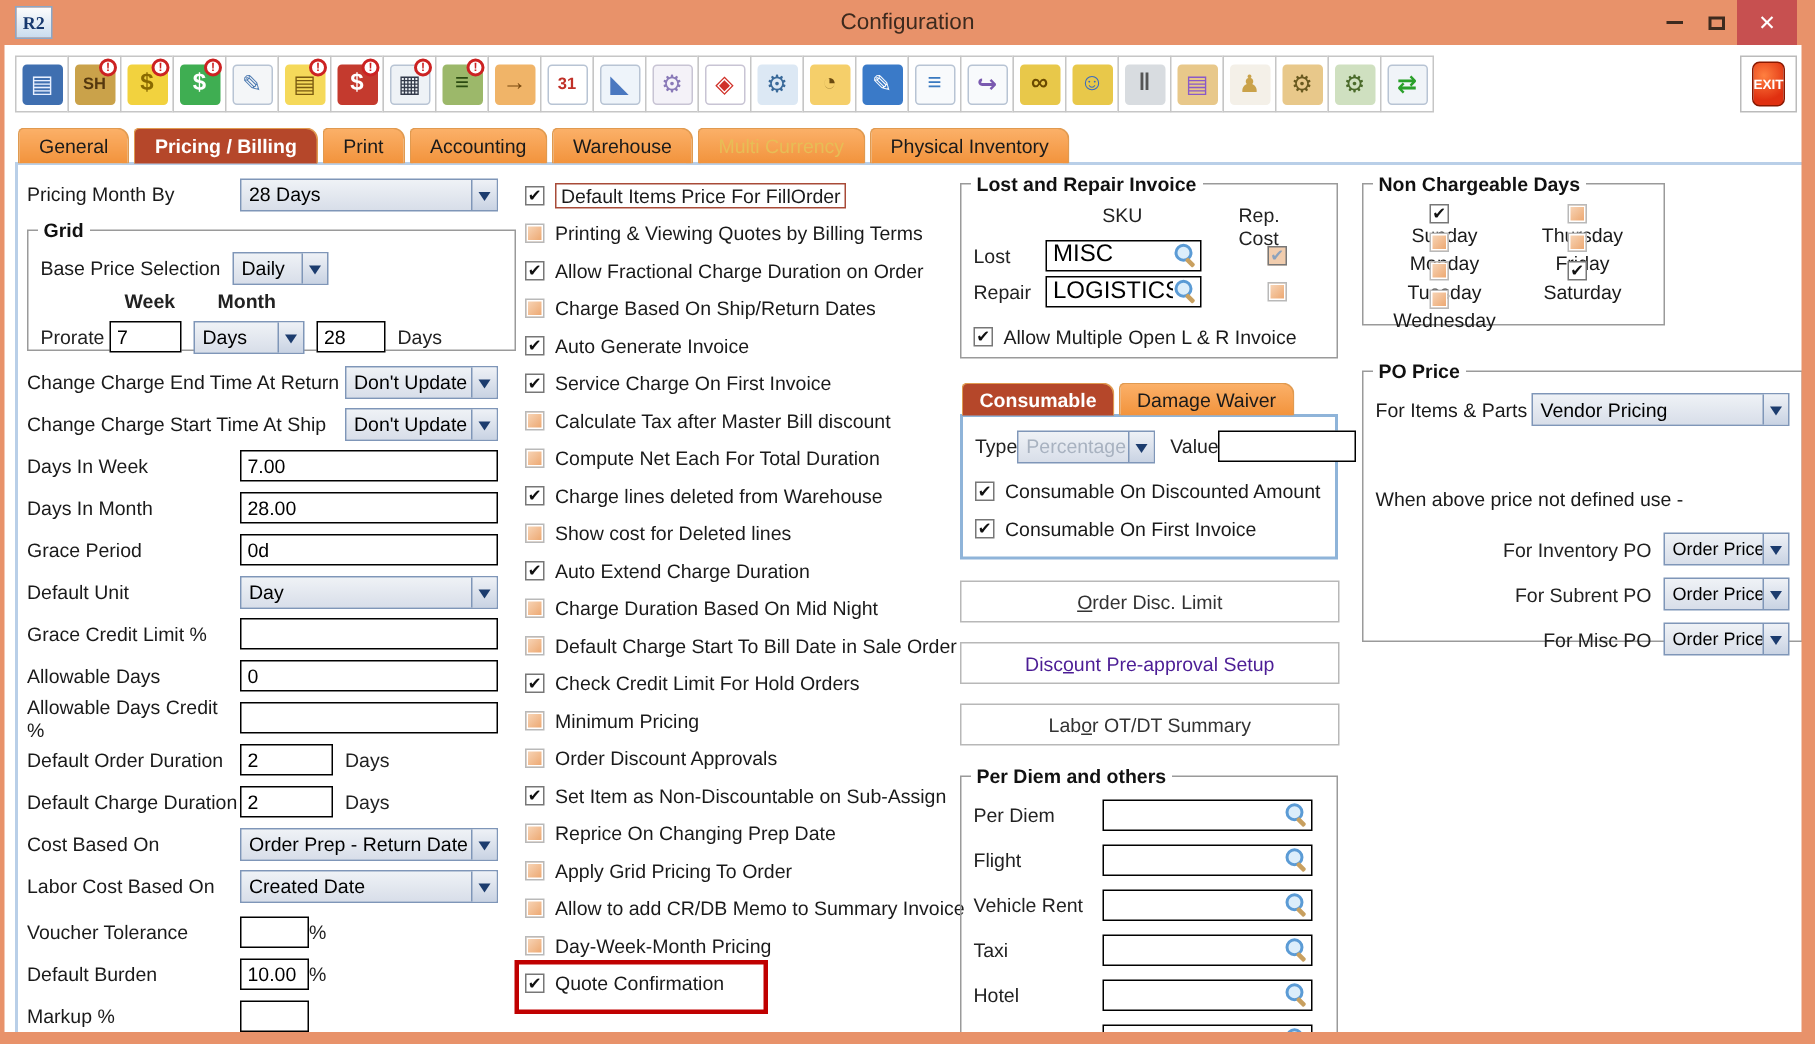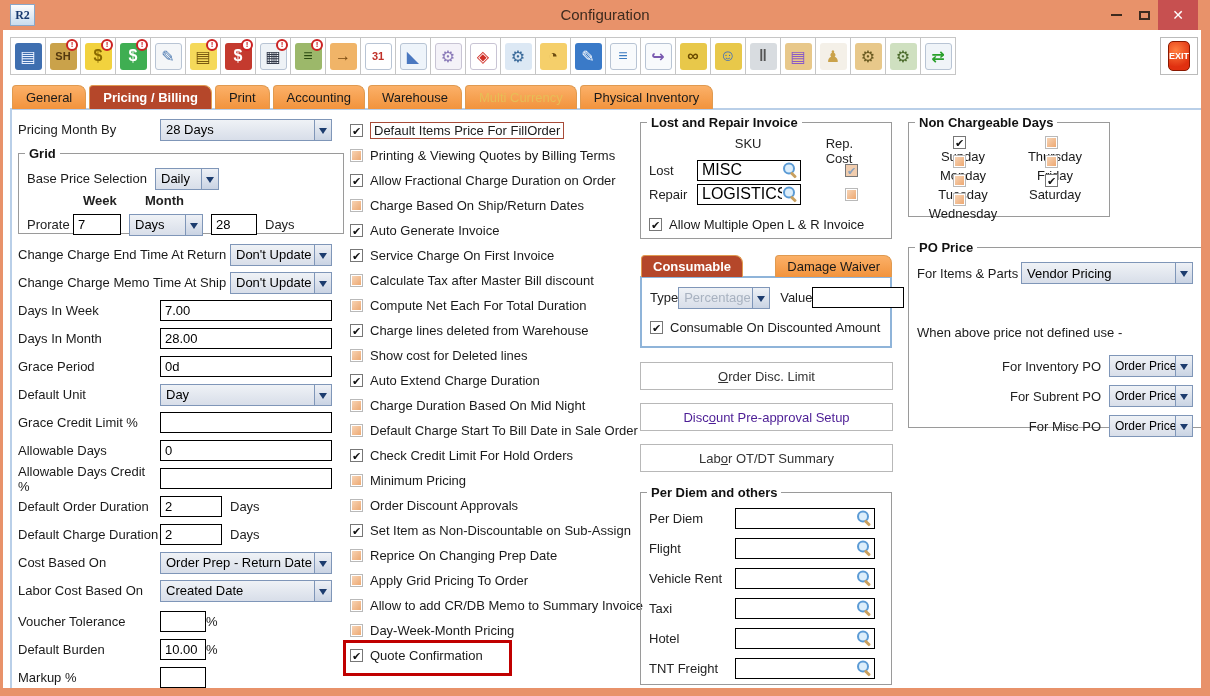--- a/index.html
+++ b/index.html
@@ -107,21 +107,21 @@
   
   .grid-head { display:flex; height:18px; margin:3px 0 2px 0; font-weight:bold; }
   .grid-head .sp { width:56px; } .grid-head .wk { width:62px; }
 
   
   .lr-head { display:flex; height:20px; margin-bottom:2px; }
   .lr-head .sp { width:48px; } .lr-head .sku { width:104px; text-align:center; } .lr-head .rc { margin-left:26px; }
   .lr-row { display:flex; align-items:center; height:24px; }
   .lr-label { width:48px; }
   .lr-cb { margin-left:44px; }
-  .subtabs { display:flex; gap:3px; margin-left:1px; position:relative; z-index:2;justify-content:space-between; }
+  .subtabs { display:flex; gap:3px; margin-left:1px; position:relative; z-index:2; }
   .subtab { background:linear-gradient(#fbb068,#f2933c); border:1px solid #e09a50; border-bottom:none;
             border-radius:4px 8px 0 0; padding:3px 11px; color:#1a1a1a; }
   .subtab.active { background:#b5472a; color:#fff; font-weight:bold; }
   .subpanel { border:2px solid #8fb4d9; padding:8px 8px 6px 8px; margin-top:-1px; background:#fff; }
   .btn { width:253px; height:28px; background:#fff; border:1px solid #b8b8b8; color:#333;
          display:flex; align-items:center; justify-content:center; font-size:13px; margin-bottom:13px; cursor:default; }
   .btn .u { text-decoration:underline; }
   .btn.disabled { color:#4c1d95; }
   .pd-row { display:flex; align-items:center; height:24px; margin-bottom:6px; }
   .pd-label { width:86px; flex-shrink:0; }
@@ -371,21 +371,21 @@
     </fieldset>
 
     <div class="frow">
       <span class="flabel wide">Change Charge End Time At Return</span>
       <div class="dd w102">
         <span class="dd-text">Don't Update</span>
         <span class="dd-btn"></span>
       </div>
     </div>
     <div class="frow">
-      <span class="flabel wide">Change Charge Memo Time At Ship</span>
+      <span class="flabel wide">Change Charge Start Time At Ship</span>
       <div class="dd w102">
         <span class="dd-text">Don't Update</span>
         <span class="dd-btn"></span>
       </div>
     </div>
     <div class="frow">
       <span class="flabel">Days In Week</span>
       <input class="ti w170" value="7.00" style="">
     </div>
     <div class="frow">
@@ -617,20 +617,24 @@
           <span class="dd-text">Percentage</span>
           <span class="dd-btn"></span>
         </div>
         <span style="margin-left:10px;width:40px;">Value</span>
         <input class="ti" style="width: 92px;" value="">
       </div>
       <div class="cbrow">
         <span class="cb checked"></span>
         <span class="cblabel">Consumable On Discounted Amount</span>
       </div>
+      <div class="cbrow">
+        <span class="cb checked"></span>
+        <span class="cblabel">Consumable On First Invoice</span>
+      </div>
     </div>
 
     <div class="btn" style="margin-top:14px;">
       <span></span>
         <span class="u">O</span>
         <span>rder Disc. Limit</span>
     </div>
     <div class="btn disabled">
       <span>Disc</span>
         <span class="u">o</span>

